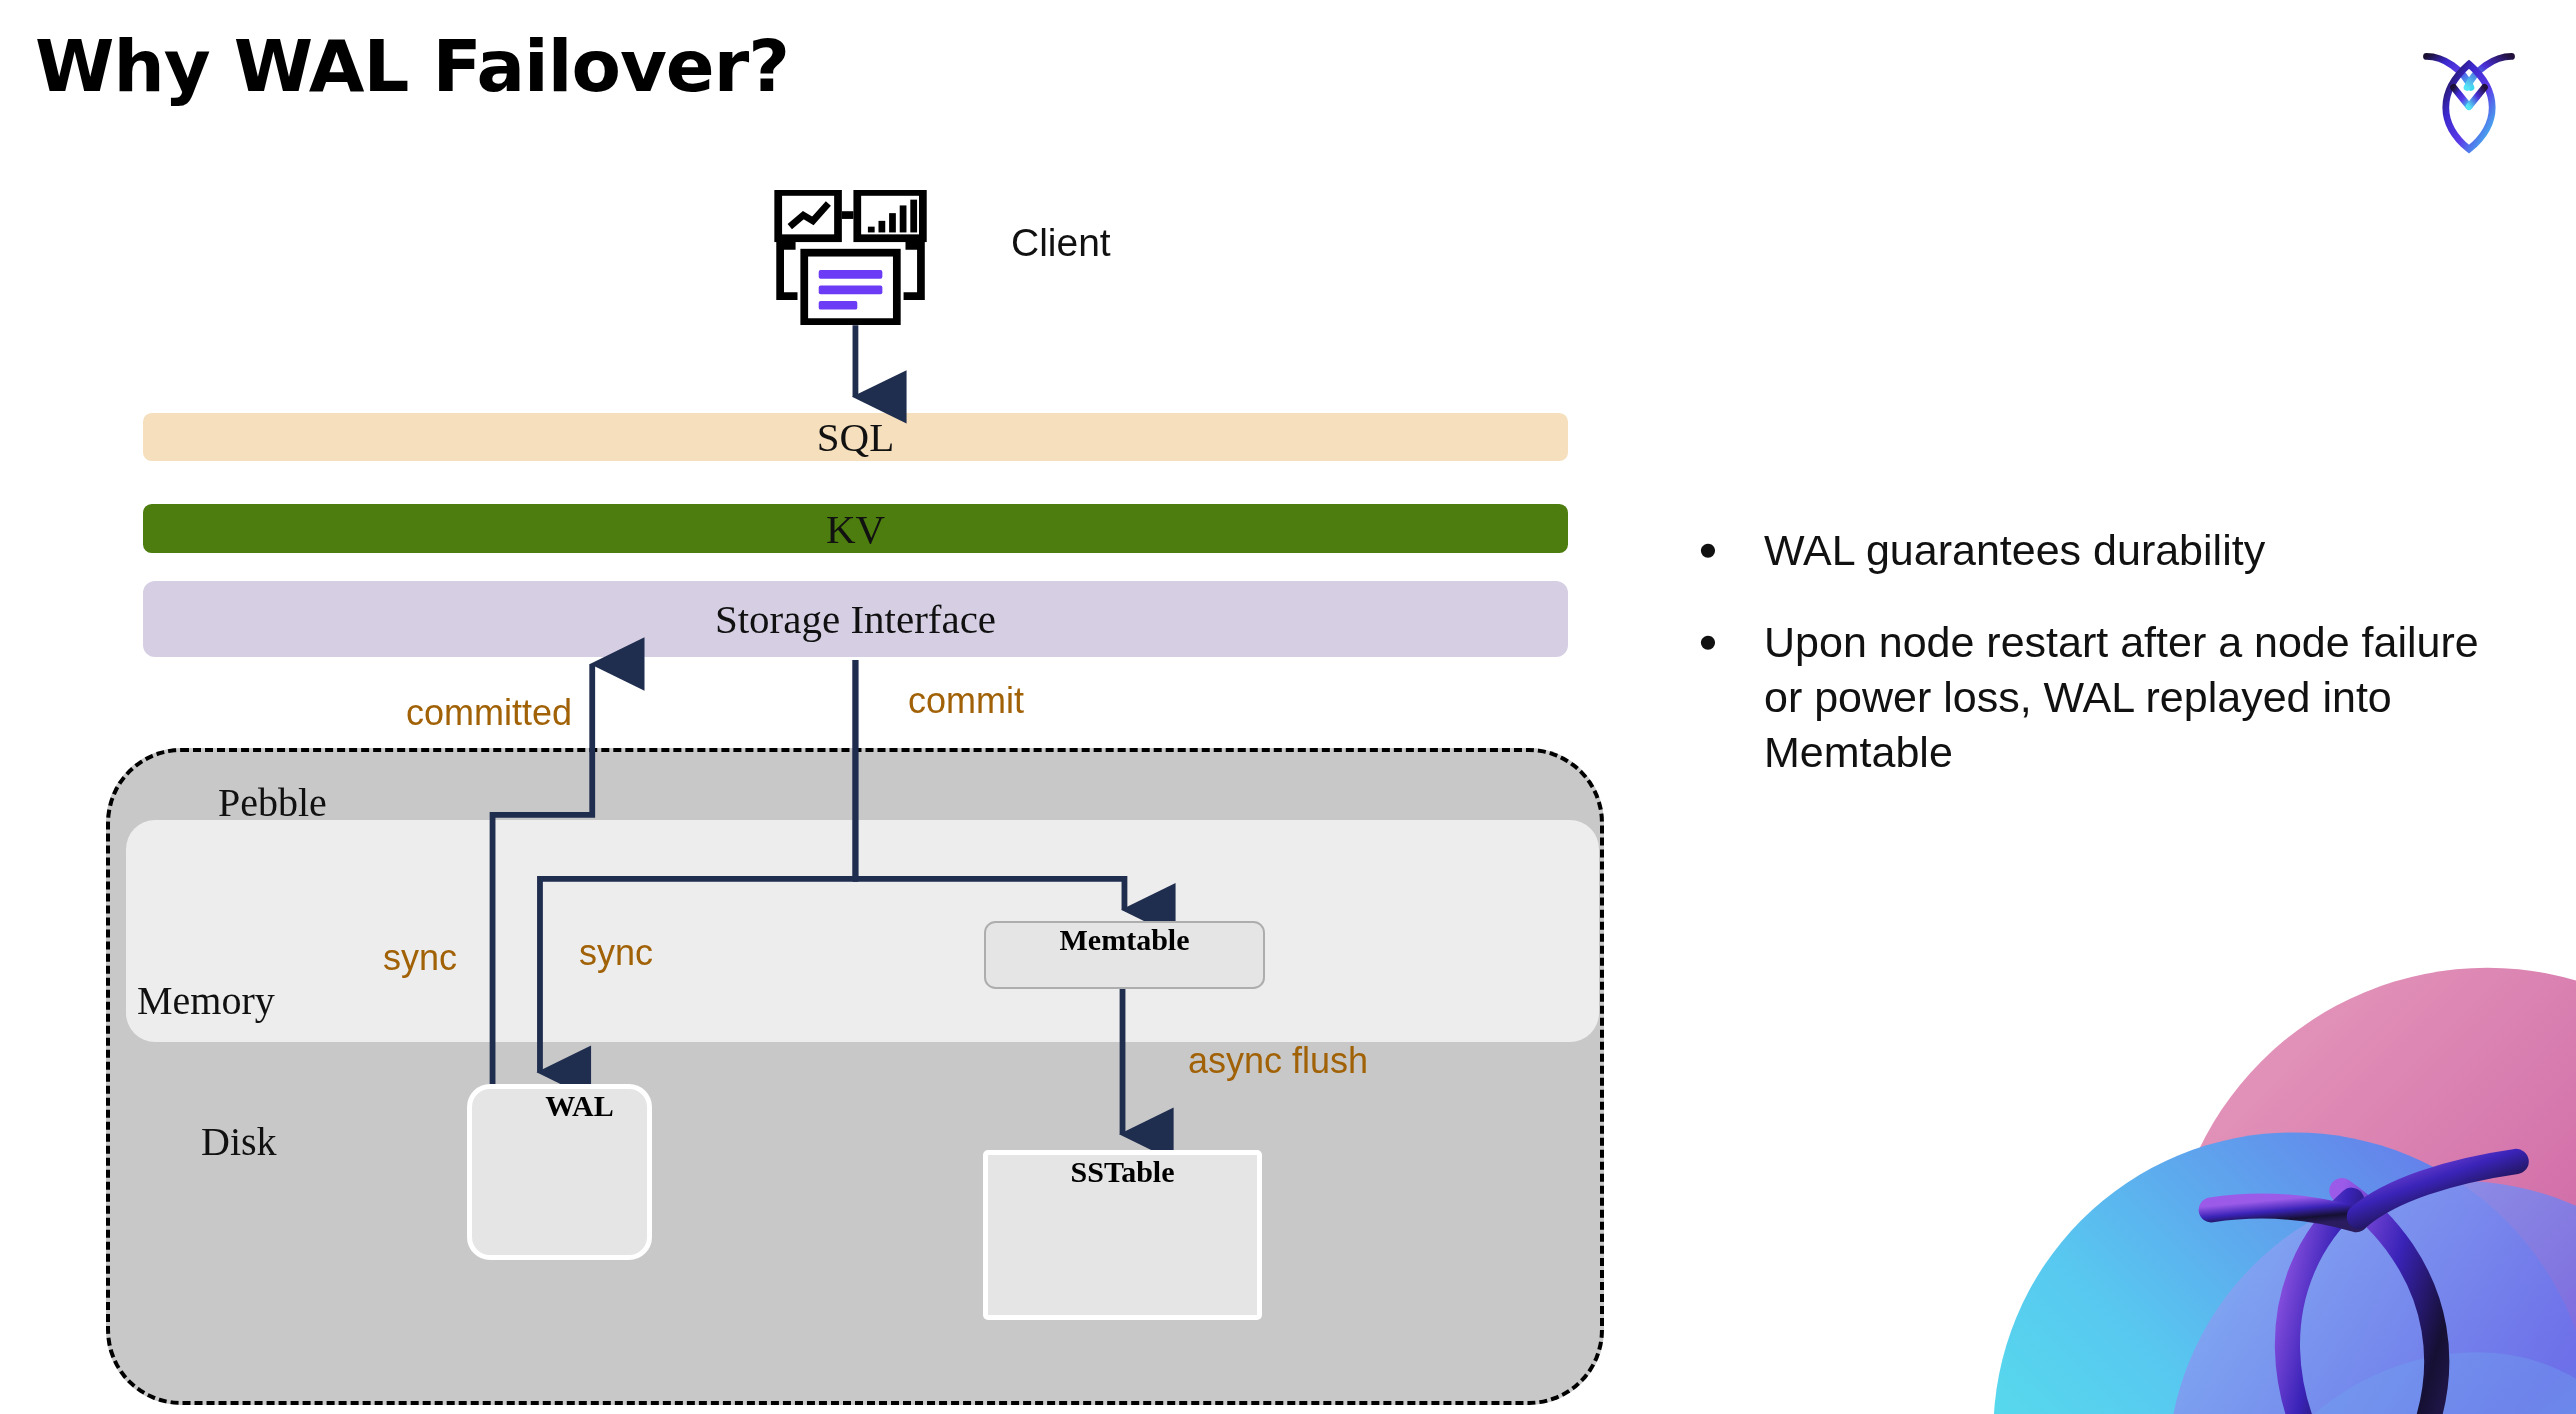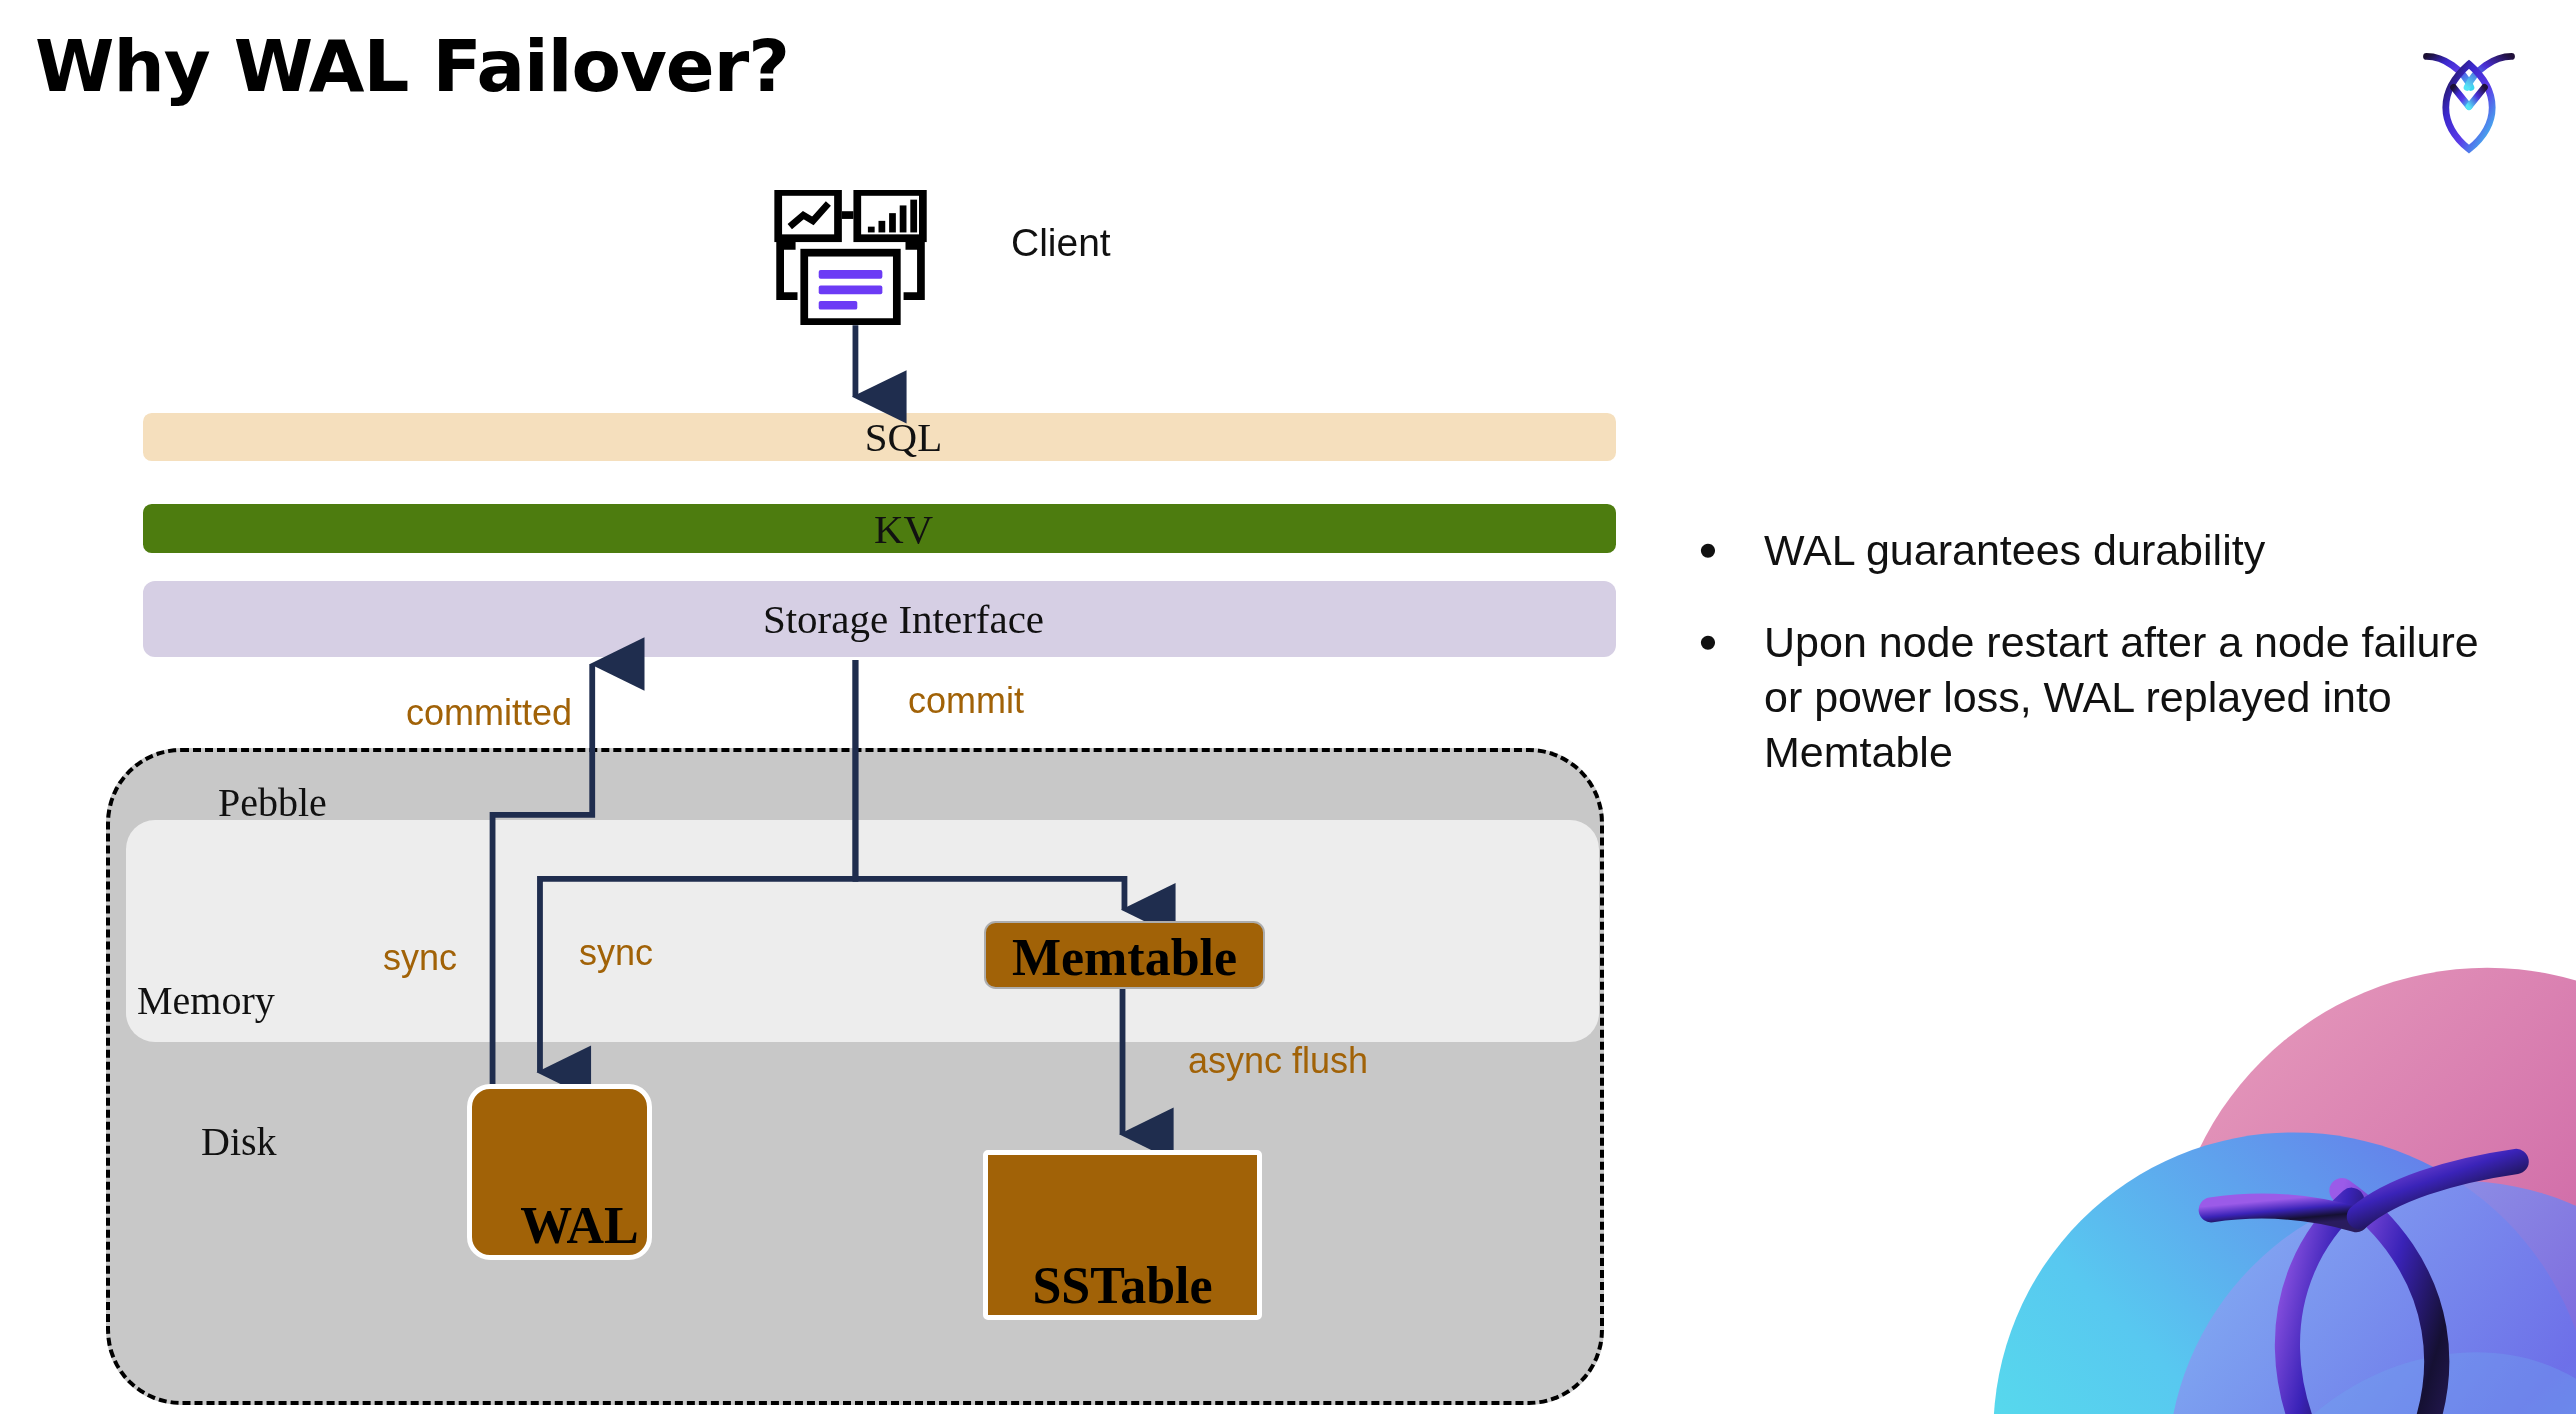--- a/index.html
+++ b/index.html
@@ -26,21 +26,21 @@
   #client-label{
     position:absolute;left:1011px;top:221px;
     font-size:39px;color:#111111;white-space:nowrap;
   }
 
   
   .layer-bar{
     position:absolute;left:143px;width:1425px;border-radius:8.7px;
     display:flex;align-items:center;justify-content:center;
     font-family:"Liberation Serif","DejaVu Serif",serif;
-    font-size:41px;color:#111111;padding-left:48px;
+    font-size:41px;color:#111111;
   }
   #bar-sql{top:413px;height:48px;background:#F5DFBD;}
   #bar-kv{top:504px;height:49px;background:#4d7c0f;}
   #bar-storage{top:581px;height:76px;background:#D6CFE4;border-radius:12px;}
 
   
   #pebble-container{
     position:absolute;left:106px;top:748px;width:1498px;height:657px;
     border:4.8px dashed #000000;border-radius:75px;background:#C8C8C8;
     box-sizing:border-box;
@@ -53,24 +53,24 @@
     position:absolute;
     font-family:"Liberation Serif","DejaVu Serif",serif;
     font-size:40px;color:#111111;white-space:nowrap;
   }
   #label-pebble{left:218px;top:779px;}
   #label-memory{left:137px;top:977px;}
   #label-disk{left:201px;top:1118px;}
 
   
   .node-box{
-    position:absolute;display:flex;align-items:flex-end;justify-content:center;
+    position:absolute;display:flex;align-items:flex-start;justify-content:center;
     font-family:"Liberation Serif","DejaVu Serif",serif;
-    font-weight:bold;font-size:52px;color:#000000;
-    background:#a16207;box-sizing:border-box;
+    font-weight:bold;font-size:30px;color:#000000;
+    background:#e5e5e5;box-sizing:border-box;
   }
   #node-memtable{left:984px;top:921px;width:281px;height:68px;
     border:2.9px solid #ADADAD;border-radius:11.6px;}
   #node-wal{left:467px;top:1084px;width:185px;height:176px;
     border:5.8px solid #FFFFFF;border-radius:23px;padding-left:40px;}
   #node-sstable{left:983px;top:1150px;width:279px;height:170px;
     border:5.8px solid #FFFFFF;border-radius:5px;}
 
   
   #arrow-layer{position:absolute;left:0;top:0;width:2576px;height:1415px;

